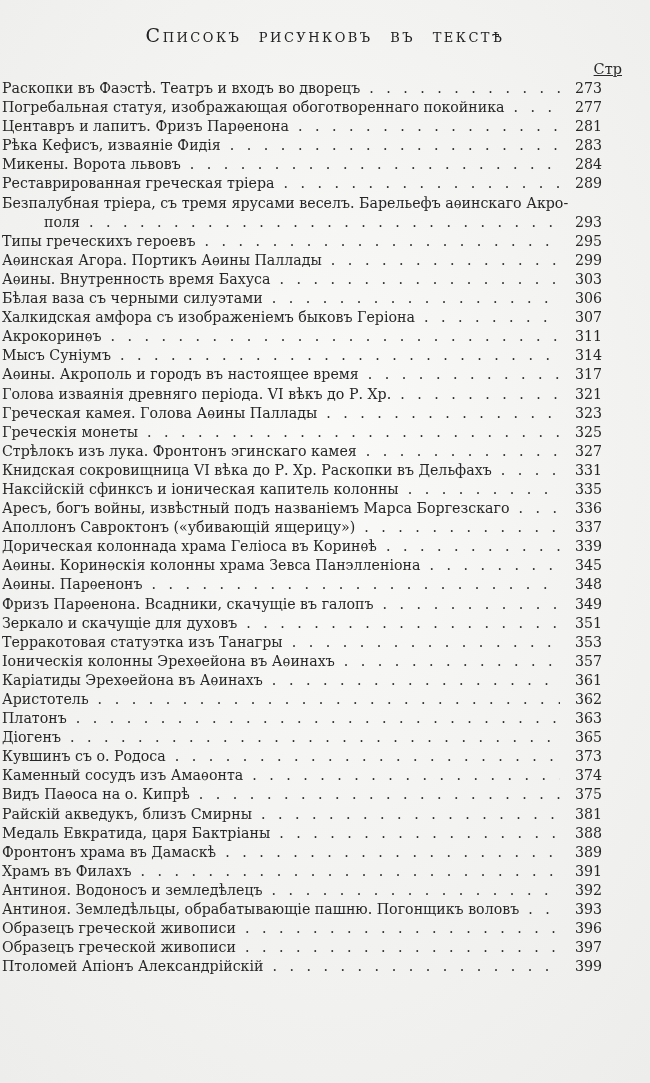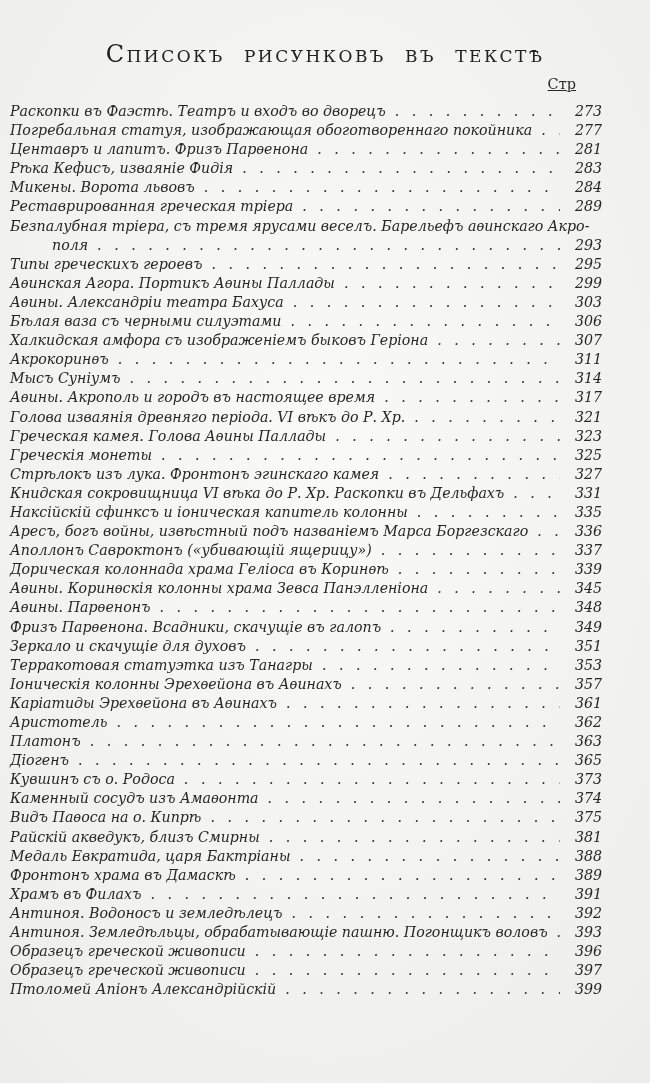--- a/index.html
+++ b/index.html
@@ -14,40 +14,39 @@
     margin: 0 auto;
     background:
       radial-gradient(ellipse 120% 115% at 50% 42%, rgba(255,255,255,0.55), rgba(185,185,180,0.22) 100%),
       #f3f3f1;
     font-family: "DejaVu Serif", "Liberation Serif", serif;
     color: #262626;
     overflow: hidden;
     box-sizing: border-box;
   }
   .title {
-    margin-top: 40px;
+    margin-top: 24px;
     text-align: center;
-    font-size: 24px;
+    font-size: 19px;
     font-variant: small-caps;
     letter-spacing: 2.5px;
     word-spacing: 9px;
     color: #222;
   }
   .col-header {
     text-align: right;
-    padding-right: 74px;
-    margin-top: 8px;
+    padding-right: 28px;
+    margin-top: 15px;
     font-size: 14.5px;
     color: #2a2a2a;
     text-decoration: underline;
   }
   .toc-list {
-    margin-top: 11px;
-    padding: 0 48px 0 10px;
-    font-style: italic;
+    margin-top: 3px;
+    padding: 0 48px 0 2px;
   }
   .entry-line {
     display: flex;
     align-items: baseline;
     height: 19.1px;
     font-size: 14.2px;
     white-space: nowrap;
   }
   .wrap-line {
     height: 19.1px;
@@ -169,21 +168,21 @@
     <div class="entry-line">
       <span class="entry-text">Аѳинская Агора. Портикъ Аѳины Паллады</span>
       <span class="leader"></span>
       <span class="entry-page">299</span>
     </div>
   </div>
 
   <div class="entry">
     <div class="lead-lines"></div>
     <div class="entry-line">
-      <span class="entry-text">Аѳины. Александріи театра Бахуса</span>
+      <span class="entry-text">Аѳины. Внутренность время Бахуса</span>
       <span class="leader"></span>
       <span class="entry-page">303</span>
     </div>
   </div>
 
   <div class="entry">
     <div class="lead-lines"></div>
     <div class="entry-line">
       <span class="entry-text">Бѣлая ваза съ черными силуэтами</span>
       <span class="leader"></span>

